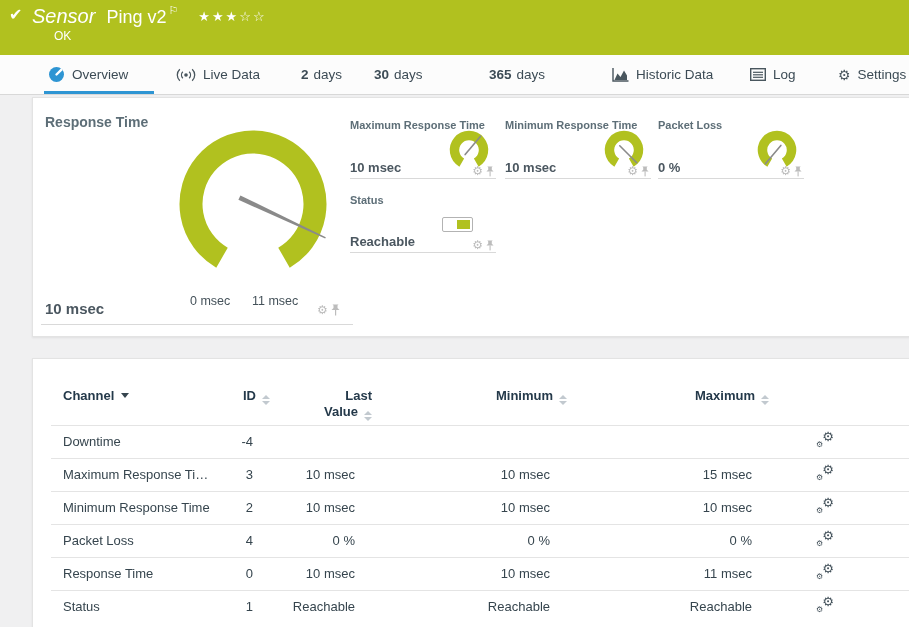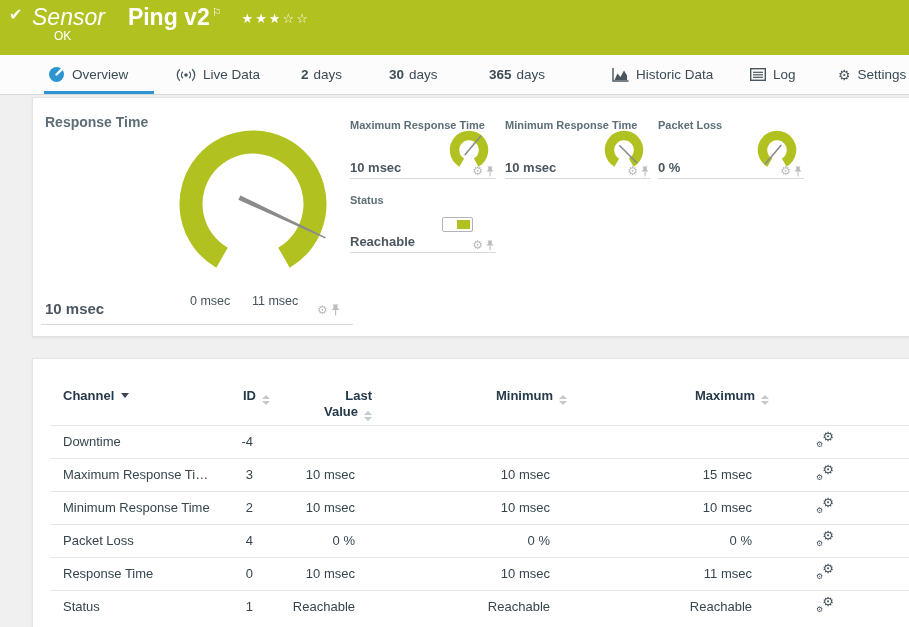--- a/index.html
+++ b/index.html
@@ -15,22 +15,22 @@
     --rowline:#e4e4e4;
   }
   *{margin:0;padding:0;box-sizing:border-box}
   body{margin:0;font-family:"Liberation Sans","DejaVu Sans",sans-serif}
   .win{position:relative;width:909px;height:627px;overflow:hidden;background:#f0f0f1}
 
   
   .hdr{position:absolute;left:0;top:0;width:909px;height:55px;background:var(--green);color:#fff}
   .hdr-check{position:absolute;left:9px;top:5px;font-size:16px}
   .hdr-line1{position:absolute;left:32px;top:4px;white-space:nowrap}
-  .hdr-kind{font-style:italic;font-size:23px}
-  .hdr-title{font-weight:bold;font-size:23px;margin-left:23px}
+  .hdr-kind{font-style:italic;font-size:20px}
+  .hdr-title{font-weight:normal;font-size:18px;margin-left:11px}
   .hdr-flag{font-size:11px;vertical-align:9px;margin-left:2px}
   .hdr-stars{font-size:13px;margin-left:20px;letter-spacing:2px;vertical-align:2px}
   .hdr-status{position:absolute;left:54px;top:29px;font-weight:normal;font-size:12px}
 
   
   .tabs{position:absolute;left:0;top:55px;width:909px;height:40px;background:#fcfcfc;border-bottom:1px solid #d8d8d8}
   .tab{position:absolute;top:0;height:39px;display:flex;align-items:center;font-size:13.5px;color:var(--tab-ink);white-space:nowrap;cursor:default}
   .tab .ticon{display:inline-flex;margin-right:7px}
   .tab b{font-weight:bold}
   .tab .dl{margin-left:5px}
@@ -120,21 +120,21 @@
           <path d="M3.8 1.2 A8 8 0 0 0 3.8 12.8" fill="none" stroke="#49565e" stroke-width="1.3"></path>
           <path d="M16.2 1.2 A8 8 0 0 1 16.2 12.8" fill="none" stroke="#49565e" stroke-width="1.3"></path>
         </svg>
       </span>
       <span>Live Data</span>
     </div>
     <div class="tab" style="left:301px">
       <b>2</b>
         <span class="dl">days</span>
     </div>
-    <div class="tab" style="left:389px">
+    <div class="tab" style="left:374px">
       <b>30</b>
         <span class="dl">days</span>
     </div>
     <div class="tab" style="left:489px">
       <b>365</b>
         <span class="dl">days</span>
     </div>
     <div class="tab" style="left:612px">
       <span class="ticon">
         <svg width="17" height="14" viewBox="0 0 17 14">

